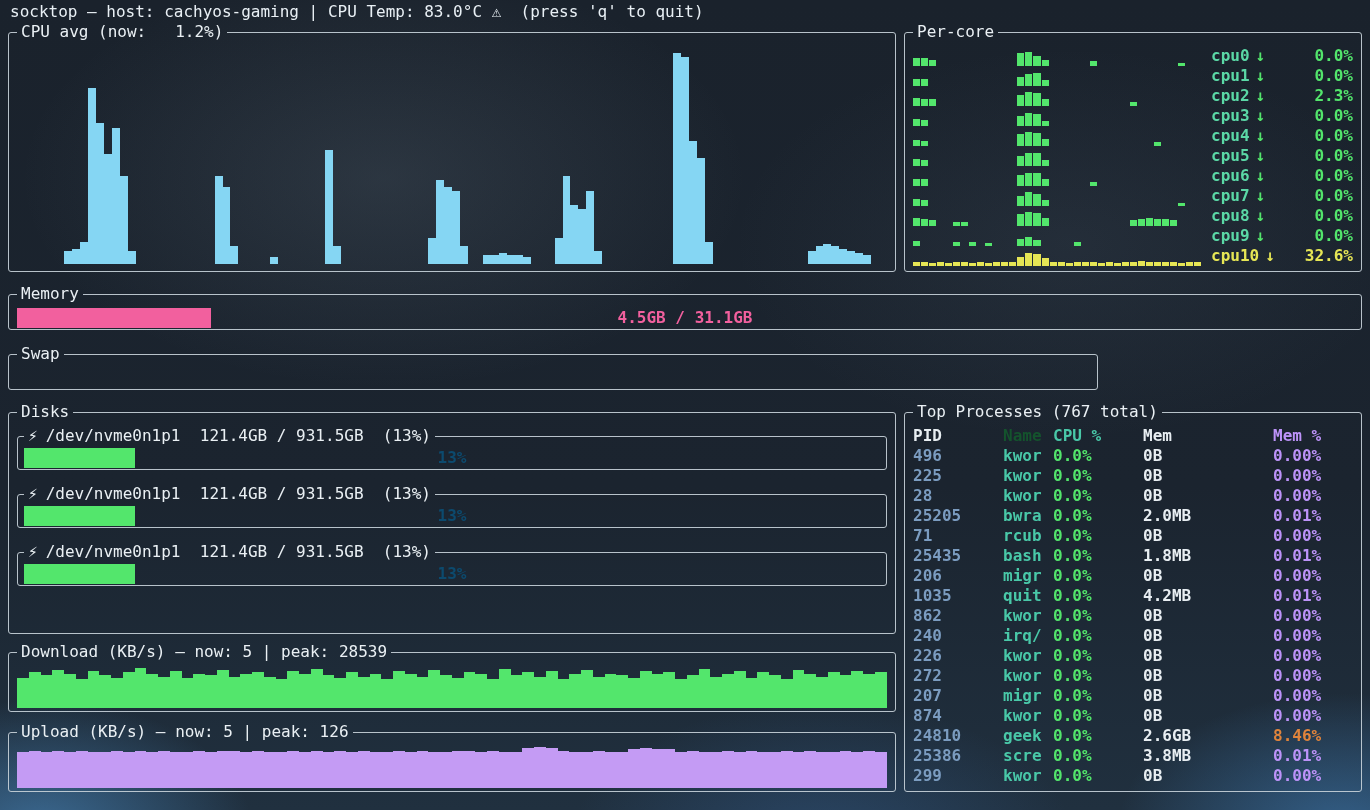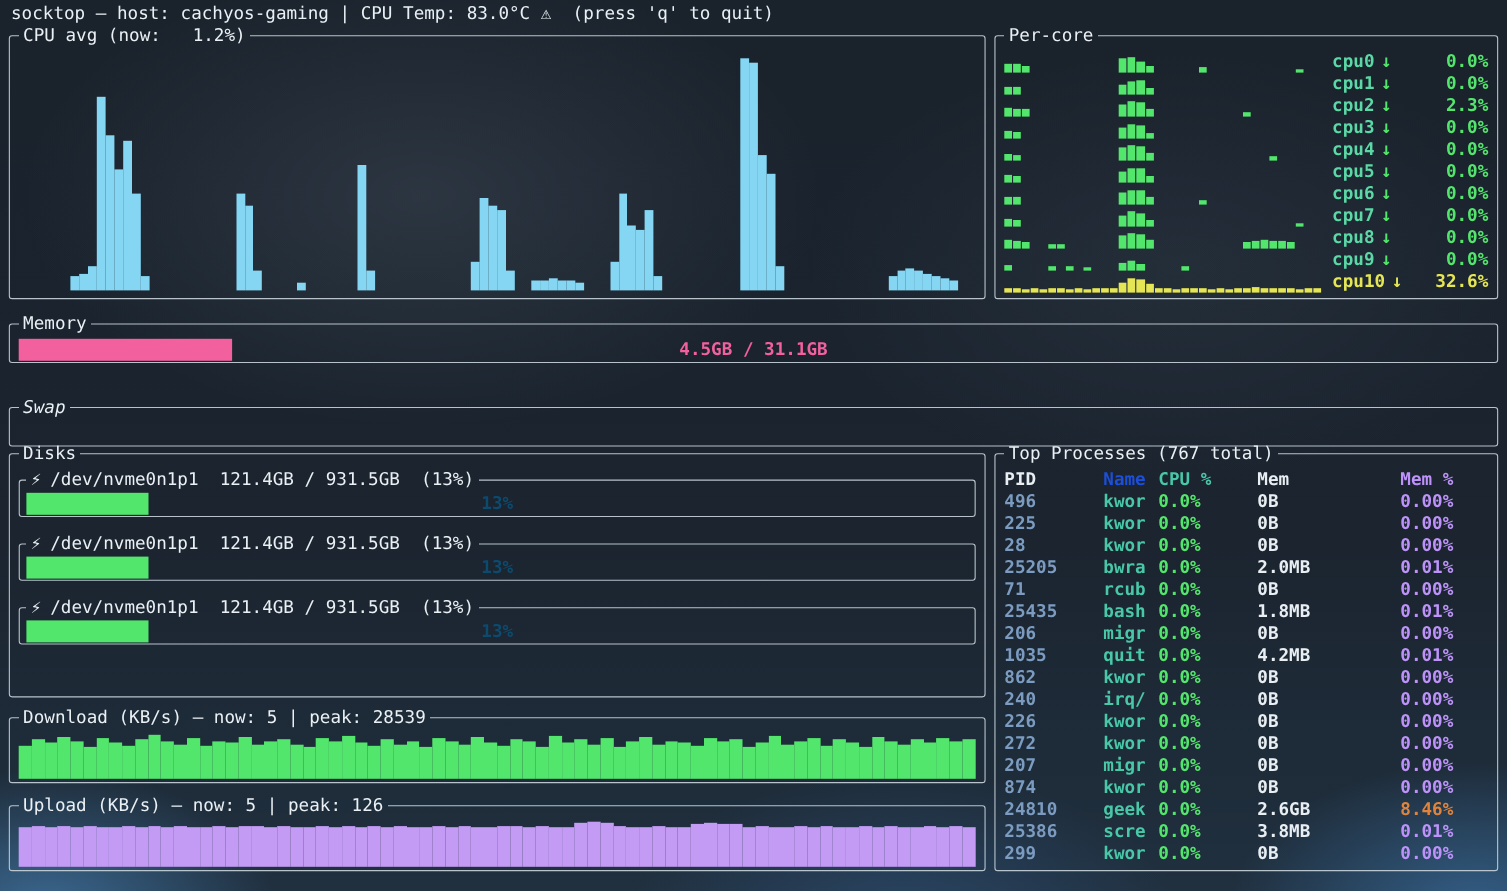--- a/index.html
+++ b/index.html
@@ -15,21 +15,21 @@
       linear-gradient(180deg,#1a222c 0%,#1b242f 60%,#20303f 100%);
   }
   #header{position:absolute;left:10px;top:2px;white-space:pre;color:#e9f0f5;}
   fieldset.panel{position:absolute;margin:0;padding:2px 8px 4px;border:1px solid rgba(198,208,216,0.92);
     border-radius:3px;background:transparent;}
   legend{padding:0 4px;margin-left:0;white-space:pre;color:#eaf0f4;font-weight:normal;}
   
   #cpu-avg{left:8px;top:22px;width:888px;height:250px;}
   #per-core{left:904px;top:22px;width:458px;height:250px;}
   #memory{left:8px;top:284px;width:1354px;height:46px;}
-  #swap{left:8px;top:360px;width:1354px;height:46px;font-style:italic;}
+  #swap{left:8px;top:344px;width:1090px;height:46px;}
   #disks{left:8px;top:402px;width:888px;height:232px;}
   #download{left:8px;top:642px;width:888px;height:70px;}
   #upload{left:8px;top:722px;width:888px;height:70px;}
   #processes{left:904px;top:402px;width:458px;height:390px;}
   
   .chart{display:flex;align-items:flex-end;width:100%;}
   .chart i{flex:1 1 0;display:block;}
   .cpu-chart{height:220px;}
   .cpu-chart i{background:#85d6f3;}
   .net-chart{height:42px;margin-top:2px;}
@@ -56,21 +56,21 @@
   .mem-label{color:#f2609e;}
   .swap-label{color:#e6e655;}
   .disk-label{color:#0c4a6e;}
   
   fieldset.disk{position:static;margin:2px 0 14px;height:44px;padding:0 6px 2px;
     border:1px solid rgba(198,208,216,0.92);border-radius:3px;}
   fieldset.disk legend span:first-child{margin-right:8px;}
   
   .proc{margin-top:2px;}
   .prow{display:grid;grid-template-columns:90px 50px 90px 130px 1fr;height:20px;font-weight:bold;white-space:pre;}
-  .phead .h0{color:#e8eef2;} .phead .h1{color:#1d4ed8;} .phead .h2{color:#49c8a8;}
+  .phead .h0{color:#e8eef2;} .phead .h1{color:#14532d;} .phead .h2{color:#49c8a8;}
   .phead .h3{color:#e8eef2;} .phead .h4{color:#bd93f9;}
   .c-pid{color:#7b9cc0;} .c-name{color:#49c8a8;} .c-cpu{color:#53e66c;}
   .c-mem{color:#e8eef2;} .c-mempct{color:#bd93f9;} .c-mempct.hot{color:#e0843c;}
 </style>
 </head>
 <body>
 
 <div id="header">socktop — host: cachyos-gaming | CPU Temp: 83.0°C ⚠  (press 'q' to quit)</div>
 
 <fieldset class="panel" id="cpu-avg">

